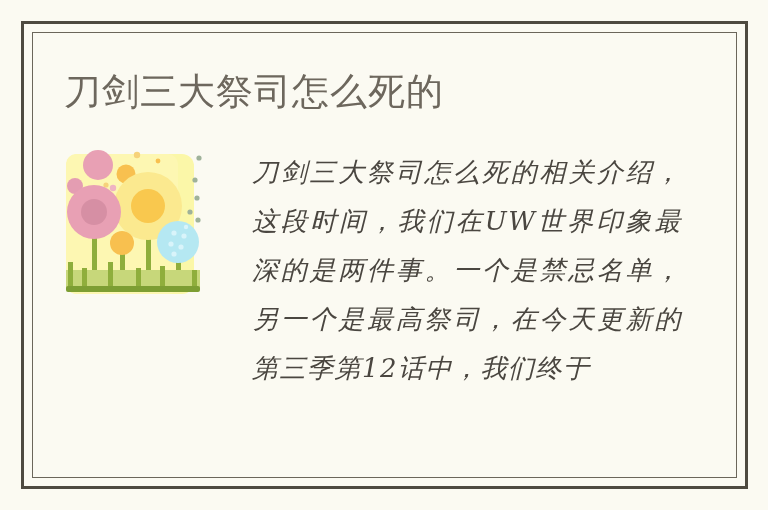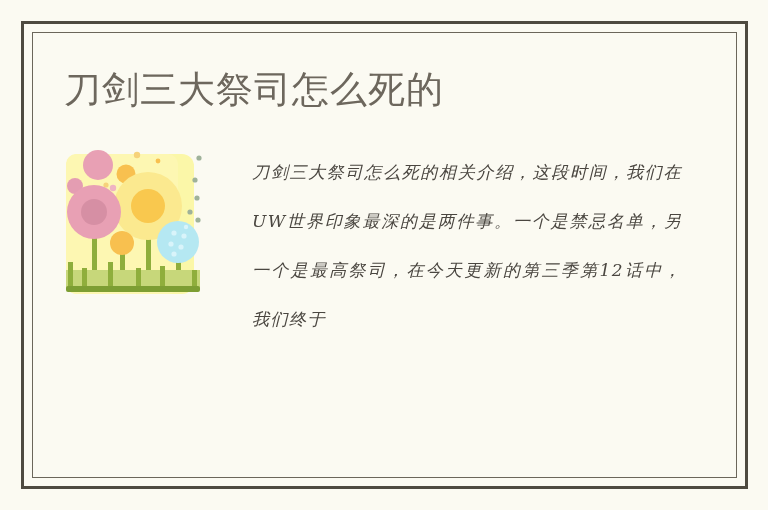--- a/index.html
+++ b/index.html
@@ -50,21 +50,21 @@
   .page-title {
     position: absolute;
     left: 40px;
     top: 45px;
     font-size: 37px;
     line-height: 1.25;
     letter-spacing: 1px;
     color: #6d675d;
     font-weight: 400;
     white-space: nowrap;
-    font-family: Liberation Mono, monospace;
+    font-family: Liberation Sans, sans-serif;
   }
 
   
   .body-area {
     position: absolute;
     left: 40px;
     top: 126px;
     right: 34px;
     bottom: 20px;
   }
@@ -81,21 +81,21 @@
   .thumb svg { display: block; width: 148px; height: 148px; }
 
   
   .article-text {
     position: absolute;
     left: 188px;
     top: -2px;
     width: 430px;
     font-family: "DejaVu Serif", "Liberation Serif", serif;
     font-style: italic;
-    font-size: 17px;
+    font-size: 26px;
     line-height: 49px;
     color: #4a4640;
     letter-spacing: 1.5px;
     text-align: justify;
     text-align-last: left;
     word-break: break-all;
   }
 </style>
 </head>
 <body>

